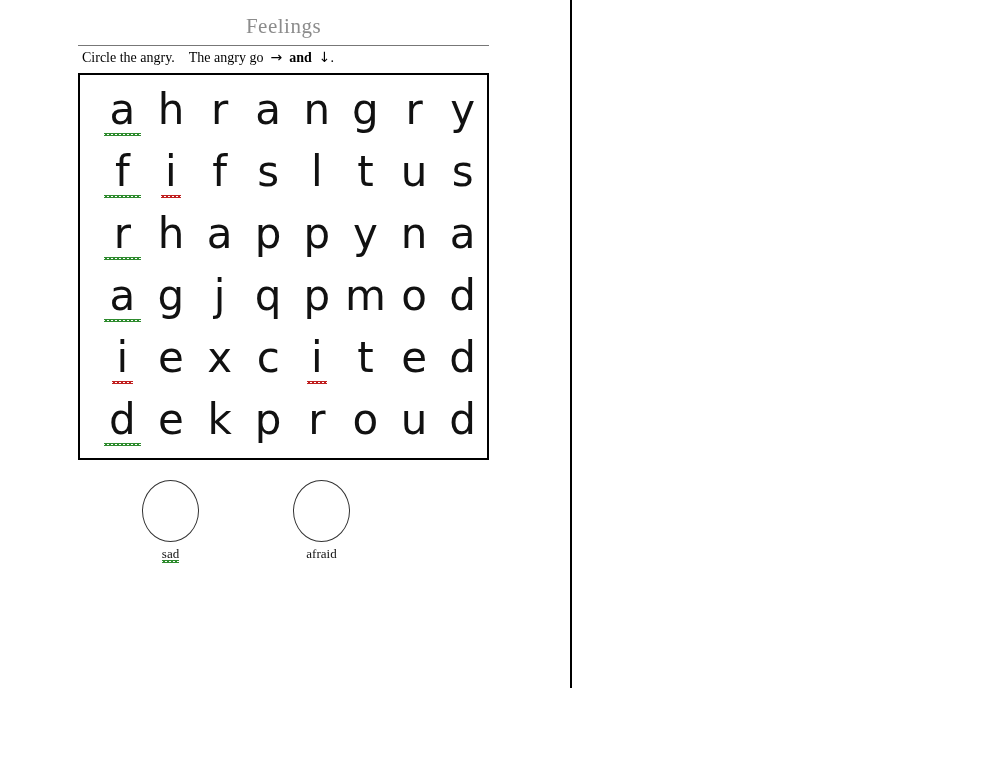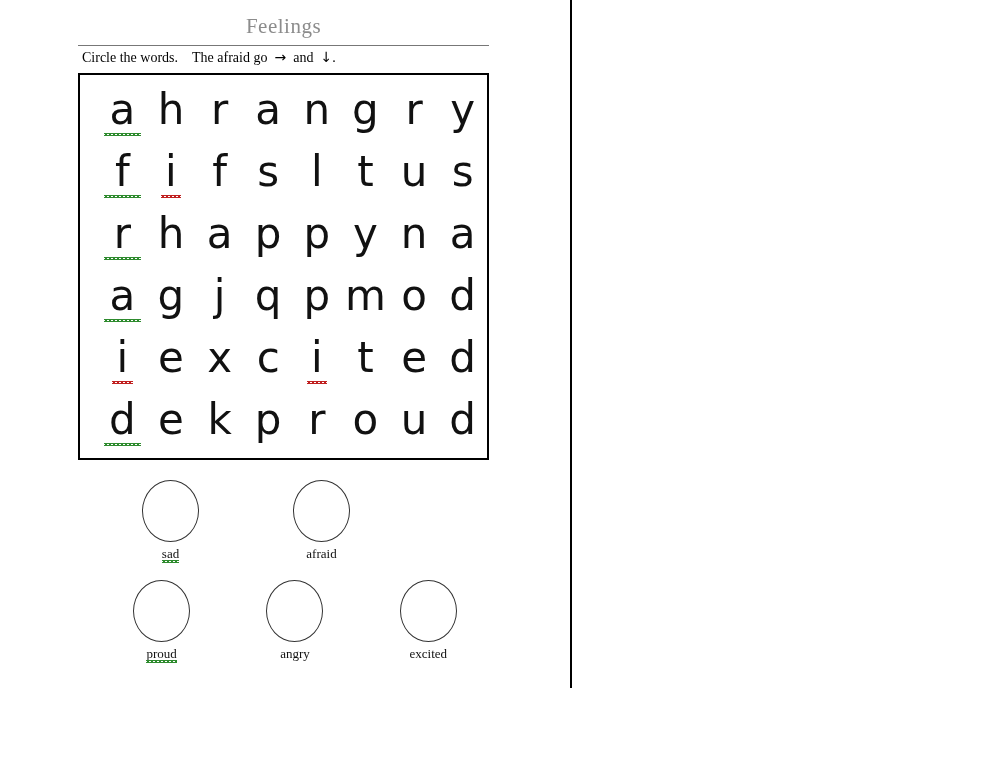--- a/index.html
+++ b/index.html
@@ -69,20 +69,21 @@
   .sq-green {
     position: relative;
     display: inline-block;
     background-repeat: repeat-x;
     background-position: left bottom;
     background-size: 4px 3px;
     background-image:
       linear-gradient(45deg, transparent 40%, #2e8b2e 40%, #2e8b2e 60%, transparent 60%),
       linear-gradient(-45deg, transparent 40%, #2e8b2e 40%, #2e8b2e 60%, transparent 60%);
     padding-bottom: 17px;
+    font-weight: bold;
   }
 
   
   #puzzle-grid {
     position: absolute;
     left: 78px;
     top: 61px;
     width: 411px;
     height: 387px;
     border: 2px solid #000000;
@@ -203,21 +204,21 @@
 </style>
 </head>
 <body>
 
 <div id="page-pane">
 
   <div id="worksheet-title">Feelings</div>
 
   <div id="title-rule"></div>
 
-  <div id="instructions"><span>Circle the words.</span><span class="gap"></span><span class="gap"></span><span>The afraid go</span><span class="gap"></span><span class="arrow">→</span><span class="gap"></span><span class="sq-green">and</span><span class="gap"></span><span class="arrow">↓</span><span>.</span></div>
+  <div id="instructions"><span>Circle the angry.</span><span class="gap"></span><span class="gap"></span><span>The angry go</span><span class="gap"></span><span class="arrow">→</span><span class="gap"></span><span class="sq-green">and</span><span class="gap"></span><span class="arrow">↓</span><span>.</span></div>
 
   <div id="puzzle-grid">
       <div class="grid-row">
         <div class="grid-cell sq sq-g"><span class="glyph">a</span></div>
         <div class="grid-cell"><span class="glyph">h</span></div>
         <div class="grid-cell"><span class="glyph">r</span></div>
         <div class="grid-cell"><span class="glyph">a</span></div>
         <div class="grid-cell"><span class="glyph">n</span></div>
         <div class="grid-cell"><span class="glyph">g</span></div>
         <div class="grid-cell"><span class="glyph">r</span></div>
@@ -279,32 +280,18 @@
       <div class="bank-row">
         <div class="bank-item">
           <div class="bank-oval"></div>
           <div class="bank-label sq-g">sad</div>
         </div>
         <div class="bank-item">
           <div class="bank-oval"></div>
           <div class="bank-label">afraid</div>
         </div>
       </div>
-      <div class="bank-row">
-        <div class="bank-item">
-          <div class="bank-oval"></div>
-          <div class="bank-label sq-g">proud</div>
-        </div>
-        <div class="bank-item">
-          <div class="bank-oval"></div>
-          <div class="bank-label">angry</div>
-        </div>
-        <div class="bank-item">
-          <div class="bank-oval"></div>
-          <div class="bank-label">excited</div>
-        </div>
-      </div>
     </div>
 
 </div>
 
 <div id="pane-divider"></div>
 <div id="right-pane"></div>
 
 </body></html>

